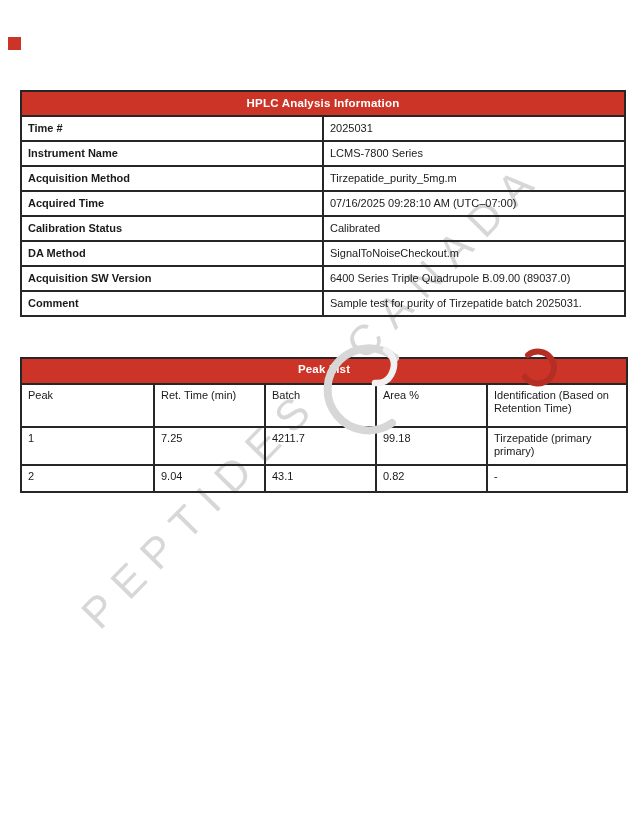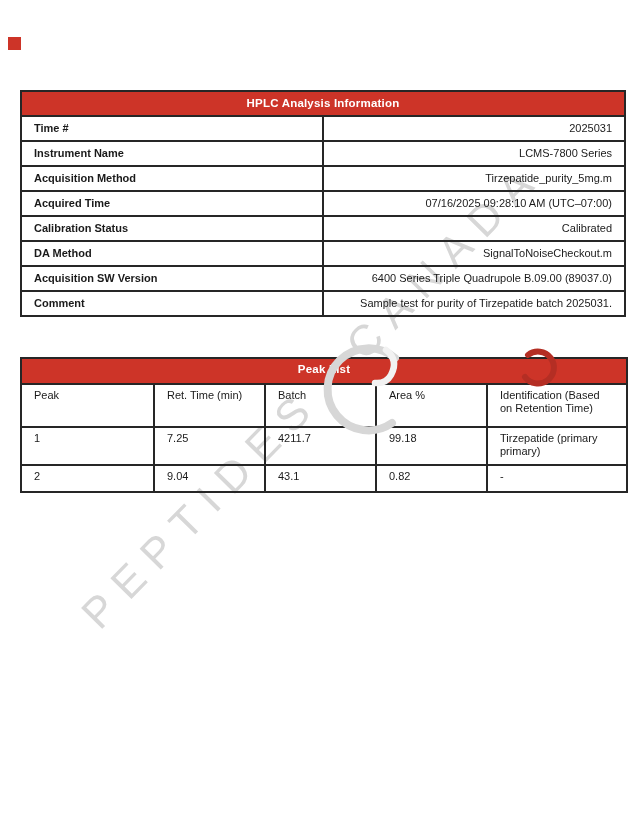--- a/index.html
+++ b/index.html
@@ -16,28 +16,28 @@
     font-size:43px;letter-spacing:13px;word-spacing:36px;
     color:#d7d7d7;white-space:nowrap;font-weight:400;
   }
   
   .logo-wm{position:absolute;left:318px;top:333px;z-index:3;pointer-events:none;}
   
   table{border-collapse:collapse;table-layout:fixed;position:absolute;z-index:1;background:transparent;}
   #hplc-table{left:20px;top:90px;width:606px;}
   #peak-table{left:20px;top:357px;width:606px;}
   td{border:2px solid #262626;font-size:11px;line-height:12.5px;
-     padding:1px 12px;vertical-align:middle;background:transparent;}
+     padding:1px 6px;vertical-align:middle;background:transparent;}
   .bar td{
     background:#cd3428;color:#ffffff;font-weight:bold;text-align:center;
     font-size:11.5px;height:19px;letter-spacing:0.2px;
   }
   #hplc-table td{height:21px;}
   #hplc-table td.lbl{font-weight:bold;width:301px;}
-  #hplc-table td.val{width:305px;white-space:pre-line;text-align:right;}
+  #hplc-table td.val{width:305px;white-space:pre-line;}
   #hplc-table tr.tall td{height:32px;}
   #peak-table td{vertical-align:top;padding-top:4px;}
   #peak-table tr.cols td{font-weight:normal;height:36px;}
   #peak-table tr.r1 td{height:31px;}
   #peak-table tr.r2 td{height:20px;}
 </style>
 </head>
 <body>
 
 <div class="page">

